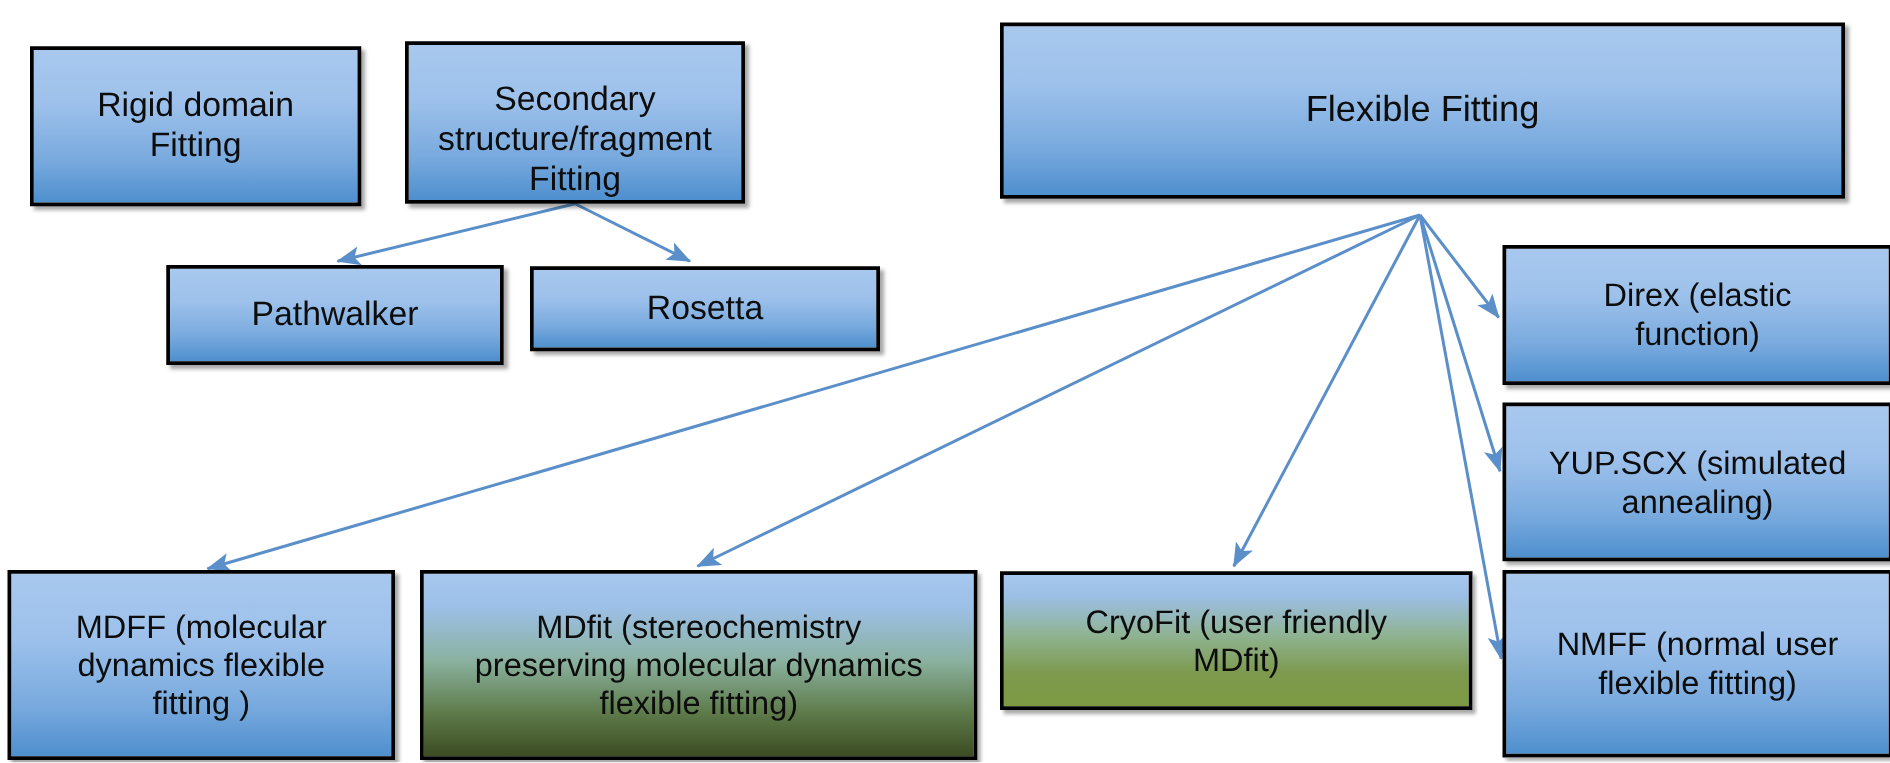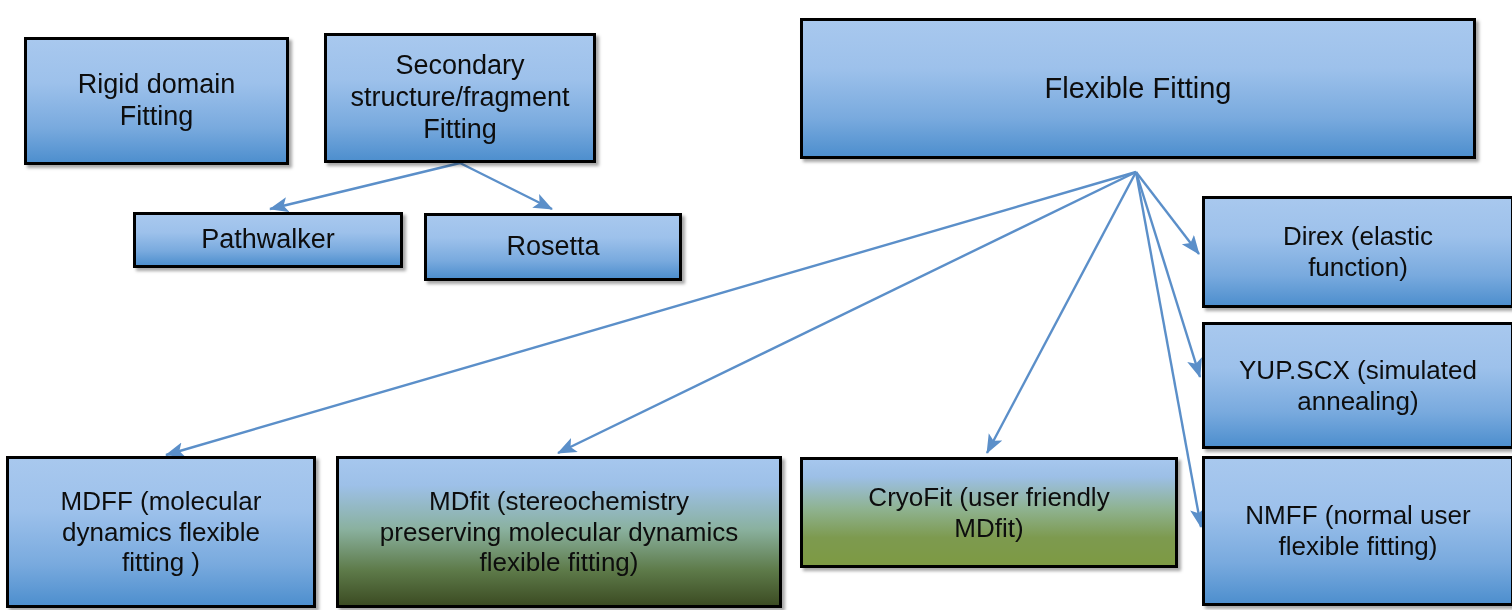--- a/index.html
+++ b/index.html
@@ -75,29 +75,29 @@
         <line x1="1136" y1="172" x2="1201" y2="527" stroke="#5b8fc9" stroke-width="2.4" marker-end="url(#arrowhead)"></line>
         <line x1="1136" y1="172" x2="1200" y2="377" stroke="#5b8fc9" stroke-width="2.4" marker-end="url(#arrowhead)"></line>
         <line x1="1136" y1="172" x2="1199" y2="254" stroke="#5b8fc9" stroke-width="2.4" marker-end="url(#arrowhead)"></line>
       </g>
   </svg>
   <div id="node-layer">
       <div class="node " style="left: 24px; top: 37px; width: 265px; height: 128px; font-size: 27px;">
         <span class="label">Rigid domain
 Fitting</span>
       </div>
-      <div class="node " style="left: 324px; top: 33px; width: 272px; height: 130px; font-size: 27px;">
+      <div class="node " style="left: 324px; top: 33px; width: 272px; height: 130px; font-size: 27px; align-items: flex-end;">
         <span class="label">Secondary
 structure/fragment
 Fitting</span>
       </div>
-      <div class="node " style="left: 133px; top: 212px; width: 270px; height: 56px; font-size: 27px;">
+      <div class="node " style="left: 133px; top: 212px; width: 270px; height: 80px; font-size: 27px;">
         <span class="label">Pathwalker</span>
       </div>
-      <div class="node " style="left: 424px; top: 213px; width: 258px; height: 68px; font-size: 27px;">
+      <div class="node " style="left: 424px; top: 213px; width: 280px; height: 68px; font-size: 27px;">
         <span class="label">Rosetta</span>
       </div>
       <div class="node " style="left: 800px; top: 18px; width: 676px; height: 141px; font-size: 29px;">
         <span class="label">Flexible Fitting</span>
       </div>
       <div class="node " style="left: 1202px; top: 196px; width: 312px; height: 112px; font-size: 26px;">
         <span class="label">Direx (elastic
 function)</span>
       </div>
       <div class="node " style="left: 1202px; top: 322px; width: 312px; height: 127px; font-size: 26px;">

